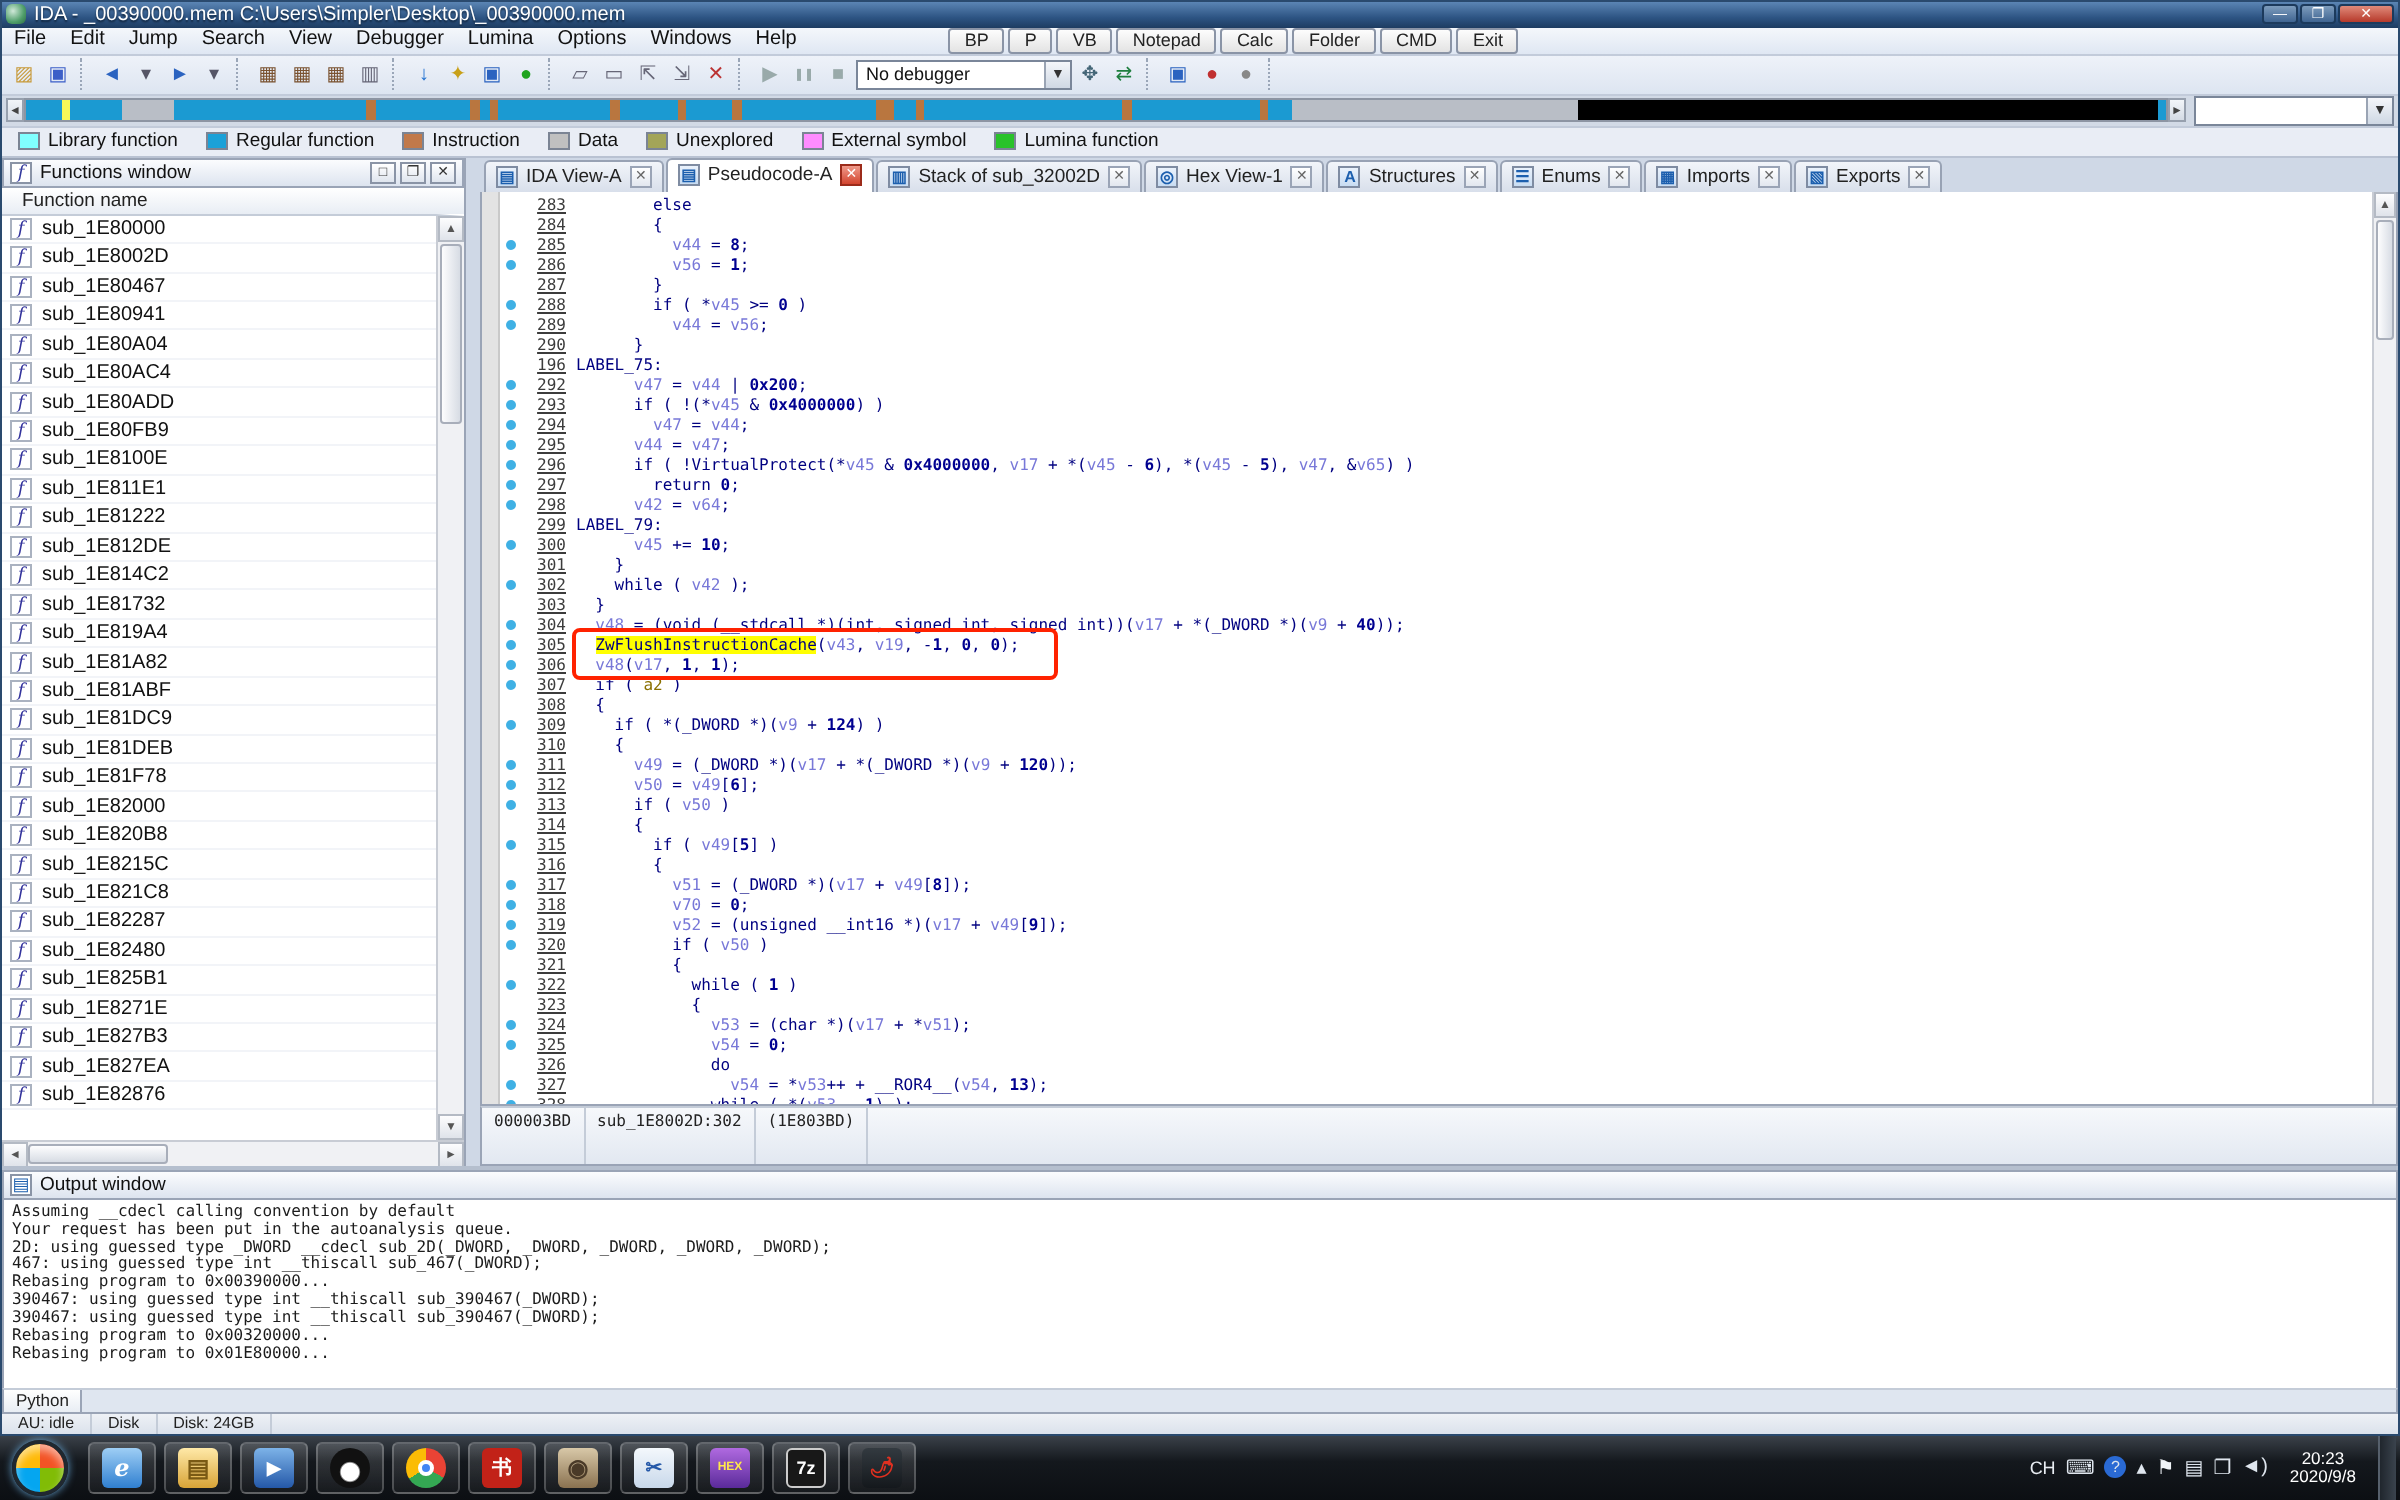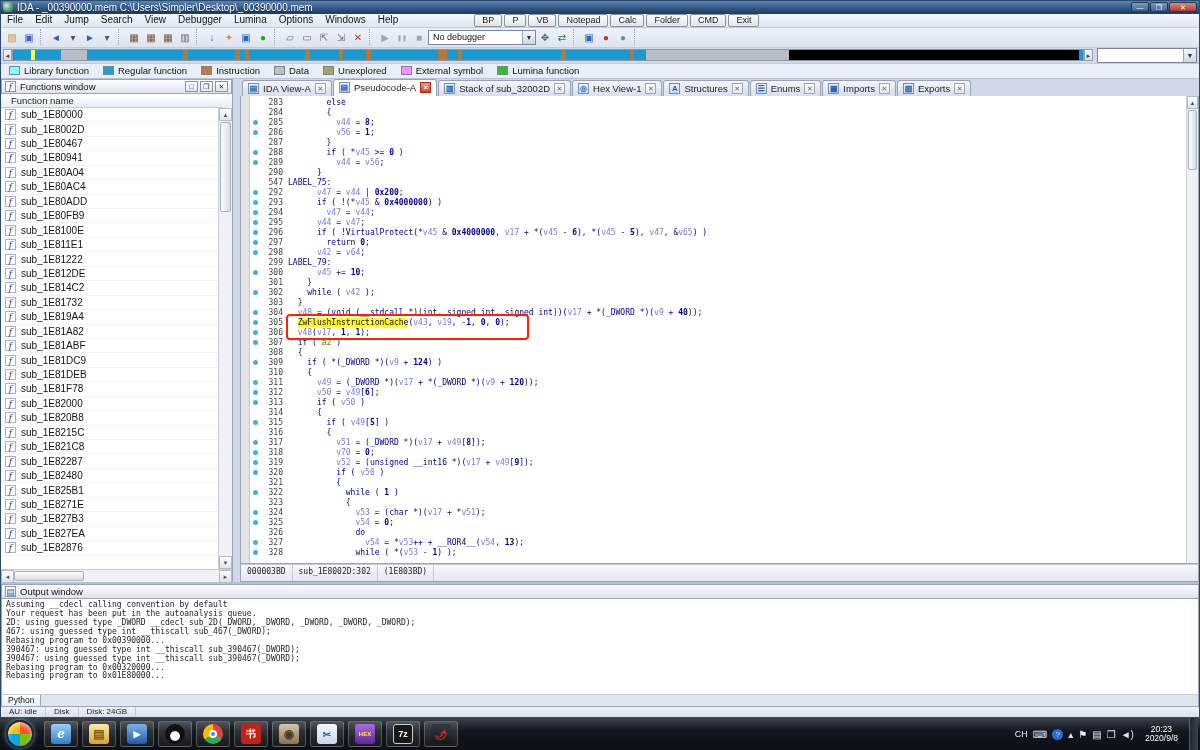--- a/index.html
+++ b/index.html
@@ -67,29 +67,29 @@
   .tab-ico { width:11px; height:11px; border:1px solid #7f8ca2; background:linear-gradient(#eaf2fc,#c8dcf2); color:#1c5fae; font-size:8px; line-height:10px; text-align:center; font-weight:bold; }
   .tab-x { width:11px; height:11px; border:1px solid #9aa4b6; background:linear-gradient(#fff,#e2e7ef); color:#666; font-size:7px; line-height:10px; text-align:center; }
   .tab-x.red { background:linear-gradient(#f09a8a,#d2442e); color:#fff; border-color:#9c2b1a; }
 
   .code-wrap { flex:1; background:#fff; border:1px solid #9aa4b6; border-top:none; position:relative; display:flex; overflow:hidden; }
   .code-gutterbar { width:9px; background:#e3e3e3; border-right:1px solid #c9c9c9; }
   .code-area { flex:1; font-family:"DejaVu Sans Mono",monospace; font-size:8px; line-height:10px; padding-top:2px; color:#000080; position:relative; overflow:hidden; }
   .code-line { height:10px; white-space:pre; display:flex; }
   .cl-dot { width:12px; position:relative; flex:none; }
   .cl-dot.on::after { content:""; position:absolute; left:3px; top:2.5px; width:5px; height:5px; border-radius:50%; background:#3fb0e4; }
-  .cl-num { width:26px; flex:none; text-align:right; padding-right:5px; color:#3c3c3c; }
+  .cl-num { width:26px; flex:none; text-align:right; padding-right:5px; color:#3c3c3c;text-decoration:underline; }
   .cl-code { white-space:pre; }
   .tk-v { color:#7878d8; }
   .tk-n { color:#000090; font-weight:bold; }
   .tk-a { color:#8a7000; }
   .tk-hl { background:#ffff00; color:#000080; }
   .red-box { position:absolute; left:36px; top:218px; width:243px; height:26px; border:2px solid #ff2200; border-radius:4px; pointer-events:none; }
   .code-vscroll { width:12px; background:#f0f1f4; border-left:1px solid #c8ccd4; }
-  .code-status { height:18px; background:linear-gradient(#f6f8fb,#e2e8f1); border:1px solid #9aa4b6; border-top:1px solid #c4ccd8; display:flex; align-items:center; font-family:"DejaVu Sans Mono",monospace; font-size:8px; color:#222; }
+  .code-status { height:30px; background:linear-gradient(#f6f8fb,#e2e8f1); border:1px solid #9aa4b6; border-top:1px solid #c4ccd8; display:flex; align-items:center; font-family:"DejaVu Sans Mono",monospace; font-size:8px; color:#222; }
   .cs-cell { padding:0 6px; border-right:1px solid #c4ccd8; height:100%; line-height:13px; }
 
   
   .output { height:125px; display:flex; flex-direction:column; background:#fff; border-top:2px solid #b5bfce; }
   .out-body { flex:1; font-family:"DejaVu Sans Mono",monospace; font-size:8px; line-height:8.9px; color:#1c1c1c; padding:2px 0 0 4px; overflow:hidden; border-left:1px solid #9aa4b6; border-right:1px solid #9aa4b6; }
   .python-row { height:13px; background:#dfe6f0; border:1px solid #9aa4b6; border-top:1px solid #c4ccd8; display:flex; }
   .python-tab { font-size:8.5px; line-height:11px; padding:0 6px; background:linear-gradient(#fff,#e8edf4); border-right:1px solid #9aa4b6; color:#222; }
 
   
   .statusbar { height:10px; background:linear-gradient(#eef1f6,#dbe2ec); display:flex; font-size:8px; color:#222; align-items:center; }
@@ -447,21 +447,21 @@
         <div class="code-area" id="code-area">
           <div class="red-box"></div>
         <div class="code-line"><span class="cl-dot"></span><span class="cl-num">283</span><span class="cl-code">        else</span></div>
             <div class="code-line"><span class="cl-dot"></span><span class="cl-num">284</span><span class="cl-code">        {</span></div>
             <div class="code-line"><span class="cl-dot on"></span><span class="cl-num">285</span><span class="cl-code">          <span class="tk-v">v44</span> = <span class="tk-n">8</span>;</span></div>
             <div class="code-line"><span class="cl-dot on"></span><span class="cl-num">286</span><span class="cl-code">          <span class="tk-v">v56</span> = <span class="tk-n">1</span>;</span></div>
             <div class="code-line"><span class="cl-dot"></span><span class="cl-num">287</span><span class="cl-code">        }</span></div>
             <div class="code-line"><span class="cl-dot on"></span><span class="cl-num">288</span><span class="cl-code">        if ( *<span class="tk-v">v45</span> &gt;= <span class="tk-n">0</span> )</span></div>
             <div class="code-line"><span class="cl-dot on"></span><span class="cl-num">289</span><span class="cl-code">          <span class="tk-v">v44</span> = <span class="tk-v">v56</span>;</span></div>
             <div class="code-line"><span class="cl-dot"></span><span class="cl-num">290</span><span class="cl-code">      }</span></div>
-            <div class="code-line"><span class="cl-dot"></span><span class="cl-num">547</span><span class="cl-code">LABEL_75:</span></div>
+            <div class="code-line"><span class="cl-dot"></span><span class="cl-num">196</span><span class="cl-code">LABEL_75:</span></div>
             <div class="code-line"><span class="cl-dot on"></span><span class="cl-num">292</span><span class="cl-code">      <span class="tk-v">v47</span> = <span class="tk-v">v44</span> | <span class="tk-n">0x200</span>;</span></div>
             <div class="code-line"><span class="cl-dot on"></span><span class="cl-num">293</span><span class="cl-code">      if ( !(*<span class="tk-v">v45</span> &amp; <span class="tk-n">0x4000000</span>) )</span></div>
             <div class="code-line"><span class="cl-dot on"></span><span class="cl-num">294</span><span class="cl-code">        <span class="tk-v">v47</span> = <span class="tk-v">v44</span>;</span></div>
             <div class="code-line"><span class="cl-dot on"></span><span class="cl-num">295</span><span class="cl-code">      <span class="tk-v">v44</span> = <span class="tk-v">v47</span>;</span></div>
             <div class="code-line"><span class="cl-dot on"></span><span class="cl-num">296</span><span class="cl-code">      if ( !VirtualProtect(*<span class="tk-v">v45</span> &amp; <span class="tk-n">0x4000000</span>, <span class="tk-v">v17</span> + *(<span class="tk-v">v45</span> - <span class="tk-n">6</span>), *(<span class="tk-v">v45</span> - <span class="tk-n">5</span>), <span class="tk-v">v47</span>, &amp;<span class="tk-v">v65</span>) )</span></div>
             <div class="code-line"><span class="cl-dot on"></span><span class="cl-num">297</span><span class="cl-code">        return <span class="tk-n">0</span>;</span></div>
             <div class="code-line"><span class="cl-dot on"></span><span class="cl-num">298</span><span class="cl-code">      <span class="tk-v">v42</span> = <span class="tk-v">v64</span>;</span></div>
             <div class="code-line"><span class="cl-dot"></span><span class="cl-num">299</span><span class="cl-code">LABEL_79:</span></div>
             <div class="code-line"><span class="cl-dot on"></span><span class="cl-num">300</span><span class="cl-code">      <span class="tk-v">v45</span> += <span class="tk-n">10</span>;</span></div>
             <div class="code-line"><span class="cl-dot"></span><span class="cl-num">301</span><span class="cl-code">    }</span></div>

